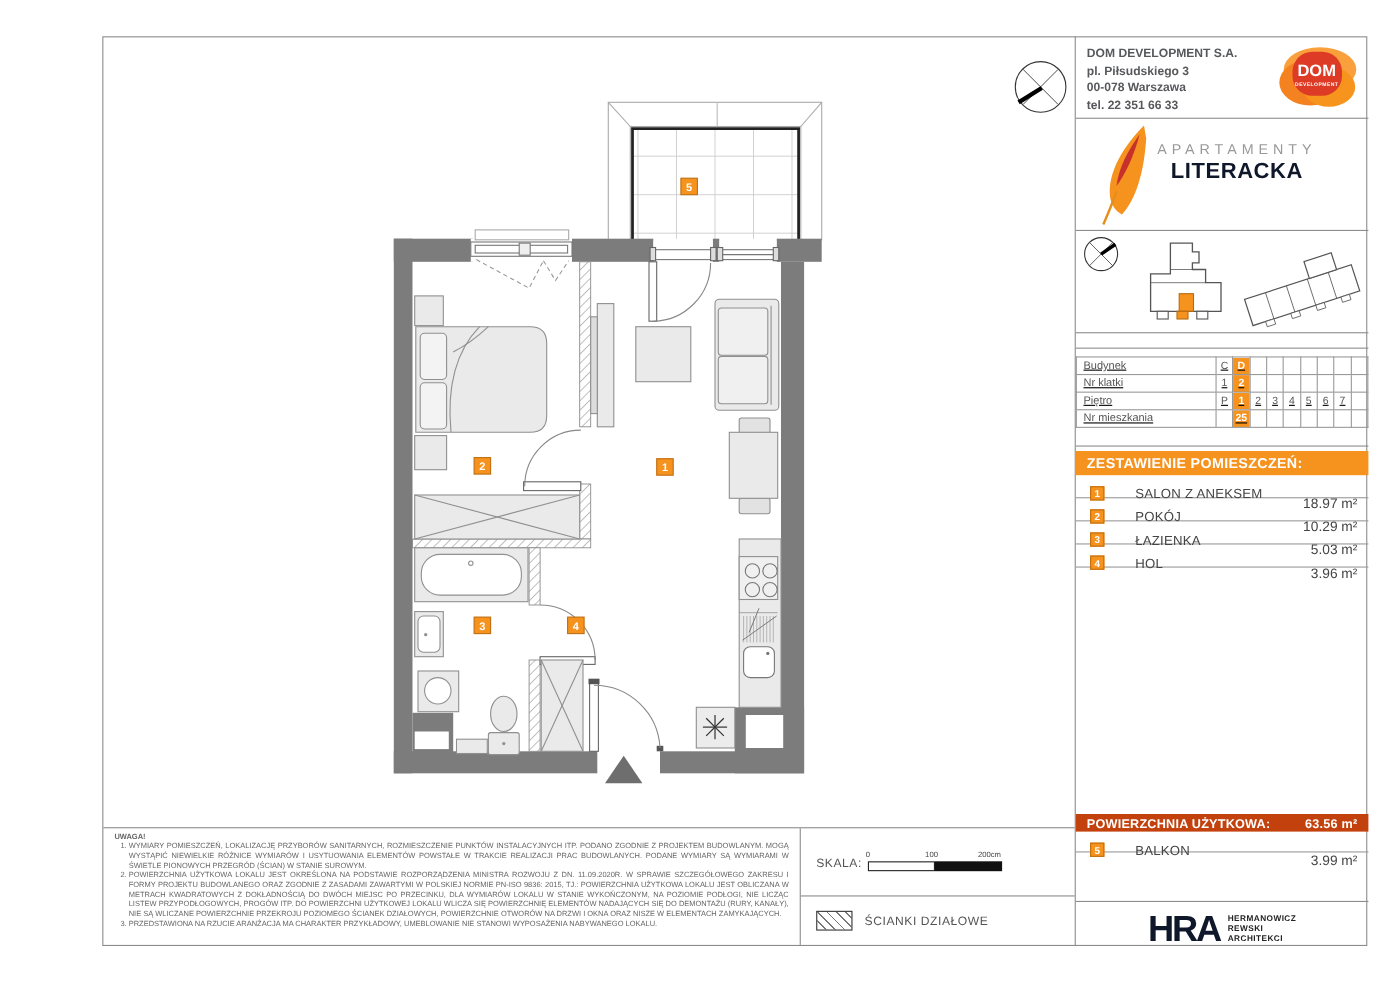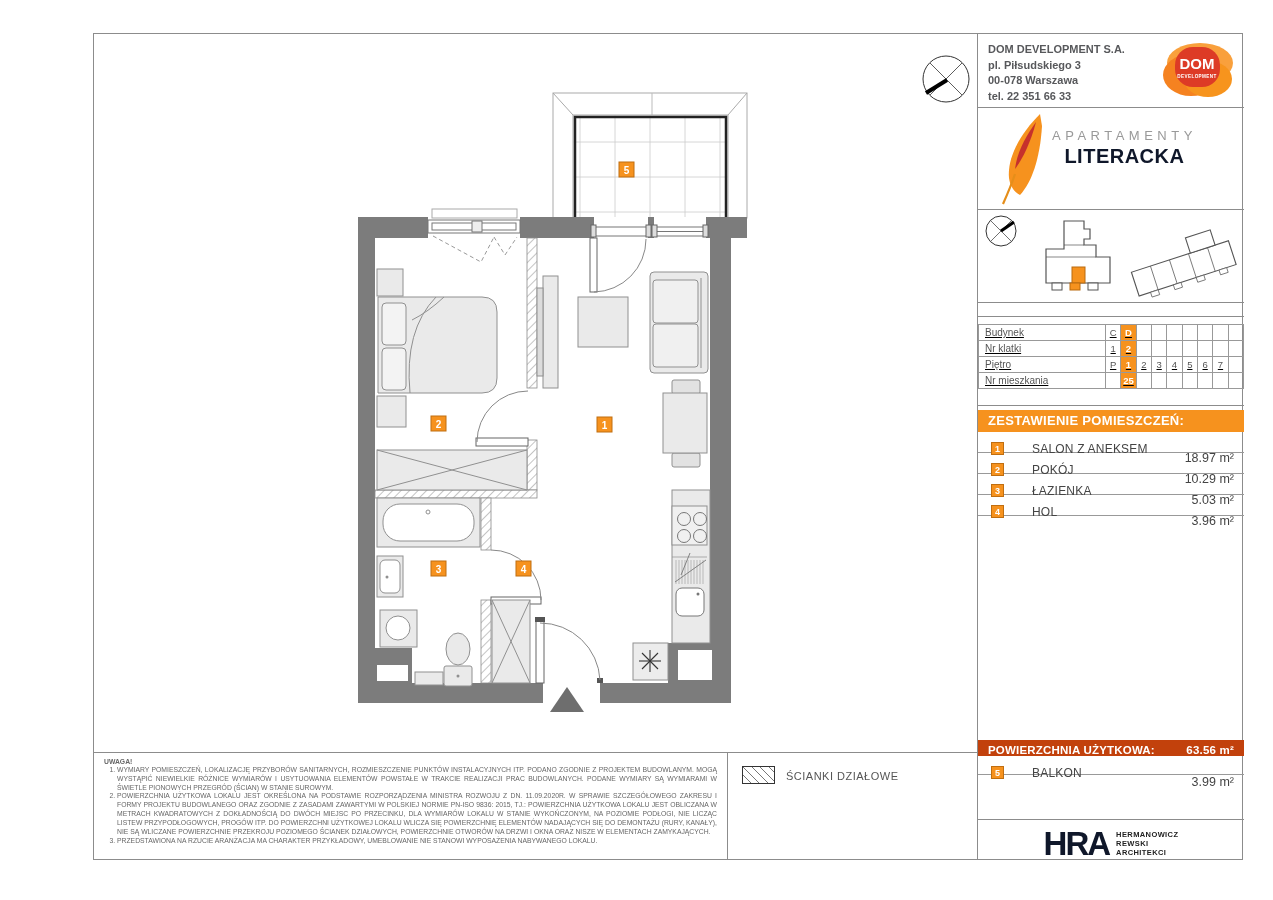--- a/index.html
+++ b/index.html
@@ -442,19 +442,29 @@
   <div class="bottom-band">
     <div class="notes">
       <p class="notes-title">UWAGA!</p>
       <ol>
         <li>WYMIARY POMIESZCZEŃ, LOKALIZACJĘ PRZYBORÓW SANITARNYCH, ROZMIESZCZENIE PUNKTÓW INSTALACYJNYCH ITP. PODANO ZGODNIE Z PROJEKTEM BUDOWLANYM. MOGĄ WYSTĄPIĆ NIEWIELKIE RÓŻNICE WYMIARÓW I USYTUOWANIA ELEMENTÓW POWSTAŁE W TRAKCIE REALIZACJI PRAC BUDOWLANYCH. PODANE WYMIARY SĄ WYMIARAMI W ŚWIETLE PIONOWYCH PRZEGRÓD (ŚCIAN) W STANIE SUROWYM.</li>
         <li>POWIERZCHNIA UŻYTKOWA LOKALU JEST OKREŚLONA NA PODSTAWIE ROZPORZĄDZENIA MINISTRA ROZWOJU Z DN. 11.09.2020R. W SPRAWIE SZCZEGÓŁOWEGO ZAKRESU I FORMY PROJEKTU BUDOWLANEGO ORAZ ZGODNIE Z ZASADAMI ZAWARTYMI W POLSKIEJ NORMIE PN-ISO 9836: 2015, TJ.: POWIERZCHNIA UŻYTKOWA LOKALU JEST OBLICZANA W METRACH KWADRATOWYCH Z DOKŁADNOŚCIĄ DO DWÓCH MIEJSC PO PRZECINKU, DLA WYMIARÓW LOKALU W STANIE WYKOŃCZONYM, NA POZIOMIE PODŁOGI, NIE LICZĄC LISTEW PRZYPODŁOGOWYCH, PROGÓW ITP. DO POWIERZCHNI UŻYTKOWEJ LOKALU WLICZA SIĘ POWIERZCHNIĘ ELEMENTÓW NADAJĄCYCH SIĘ DO DEMONTAŻU (RURY, KANAŁY), NIE SĄ WLICZANE POWIERZCHNIE PRZEKROJU POZIOMEGO ŚCIANEK DZIAŁOWYCH, POWIERZCHNIE OTWORÓW NA DRZWI I OKNA ORAZ NISZE W ELEMENTACH ZAMYKAJĄCYCH.</li>
         <li>PRZEDSTAWIONA NA RZUCIE ARANŻACJA MA CHARAKTER PRZYKŁADOWY, UMEBLOWANIE NIE STANOWI WYPOSAŻENIA NABYWANEGO LOKALU.</li>
       </ol>
     </div>
     <div class="legend">
+      <div class="scale-row">
+        <span class="scale-label">SKALA:</span>
+        <div class="scale-bar">
+          <span class="tick t0">0</span>
+          <span class="tick t100">100</span>
+          <span class="tick t200">200cm</span>
+          <div class="seg-white"></div>
+          <div class="seg-black"></div>
+        </div>
+      </div>
       <div class="walls-row">
         <div class="hatch-box"></div>
         <span class="walls-label">ŚCIANKI DZIAŁOWE</span>
       </div>
     </div>
   </div>
 </div>
 
 </body></html>

